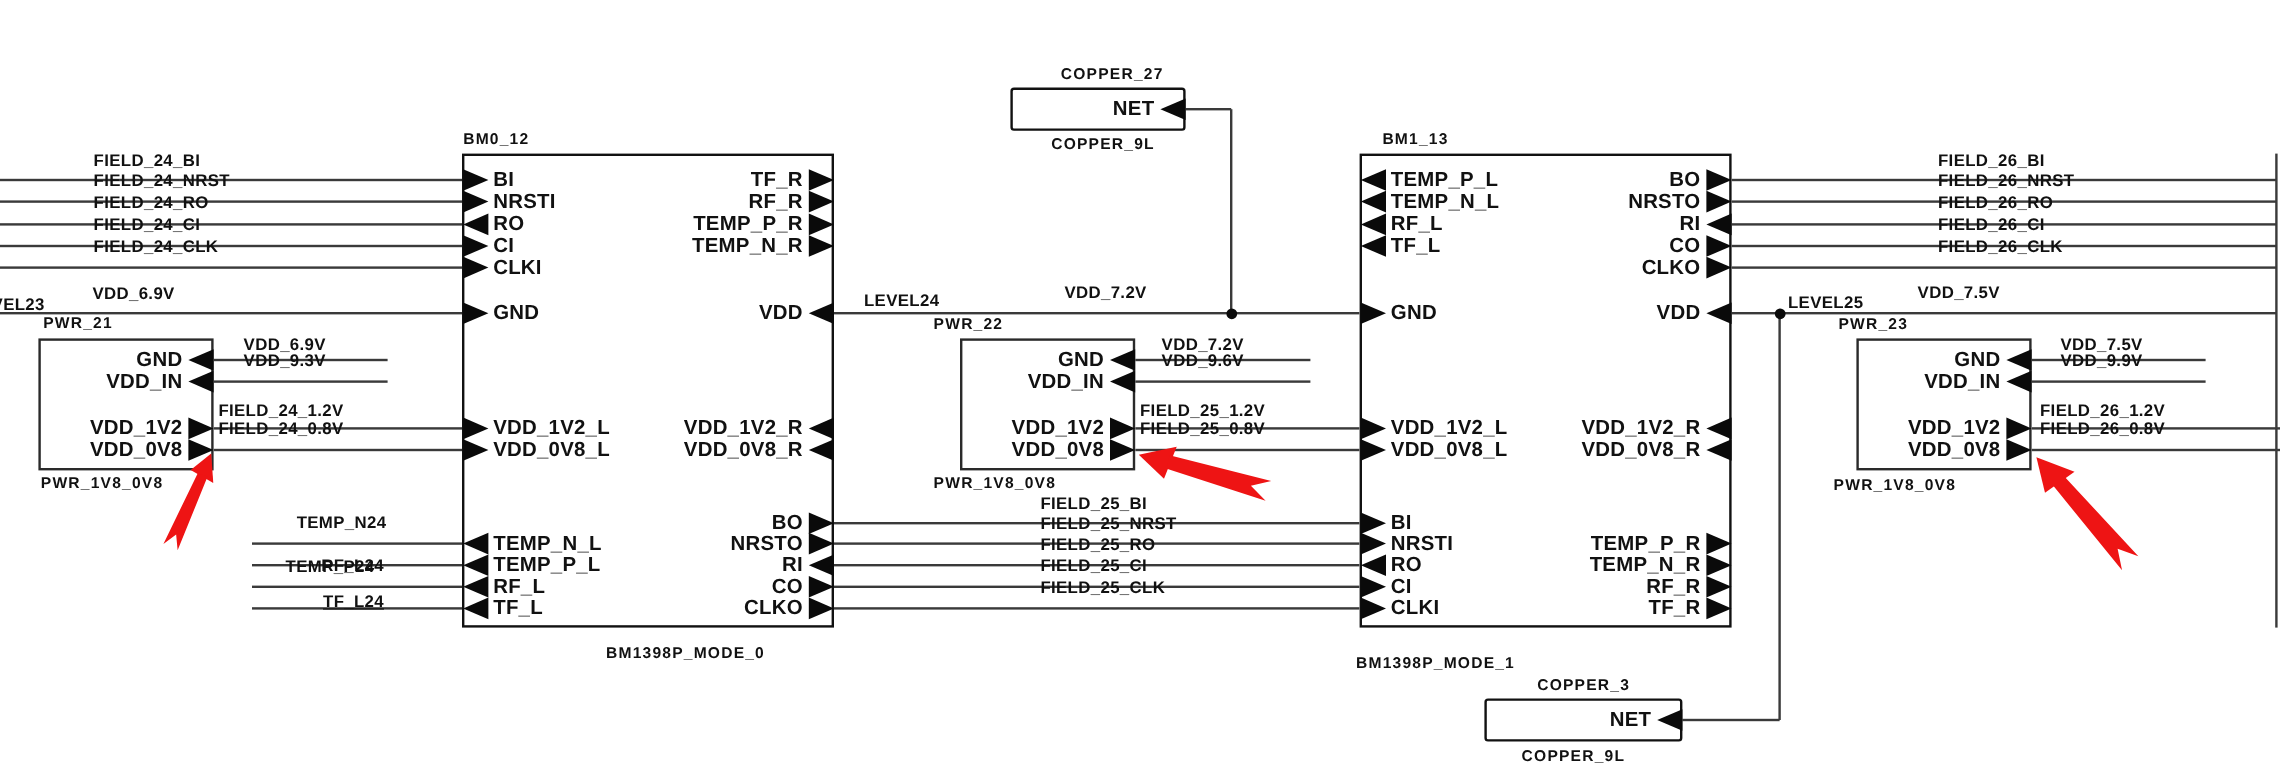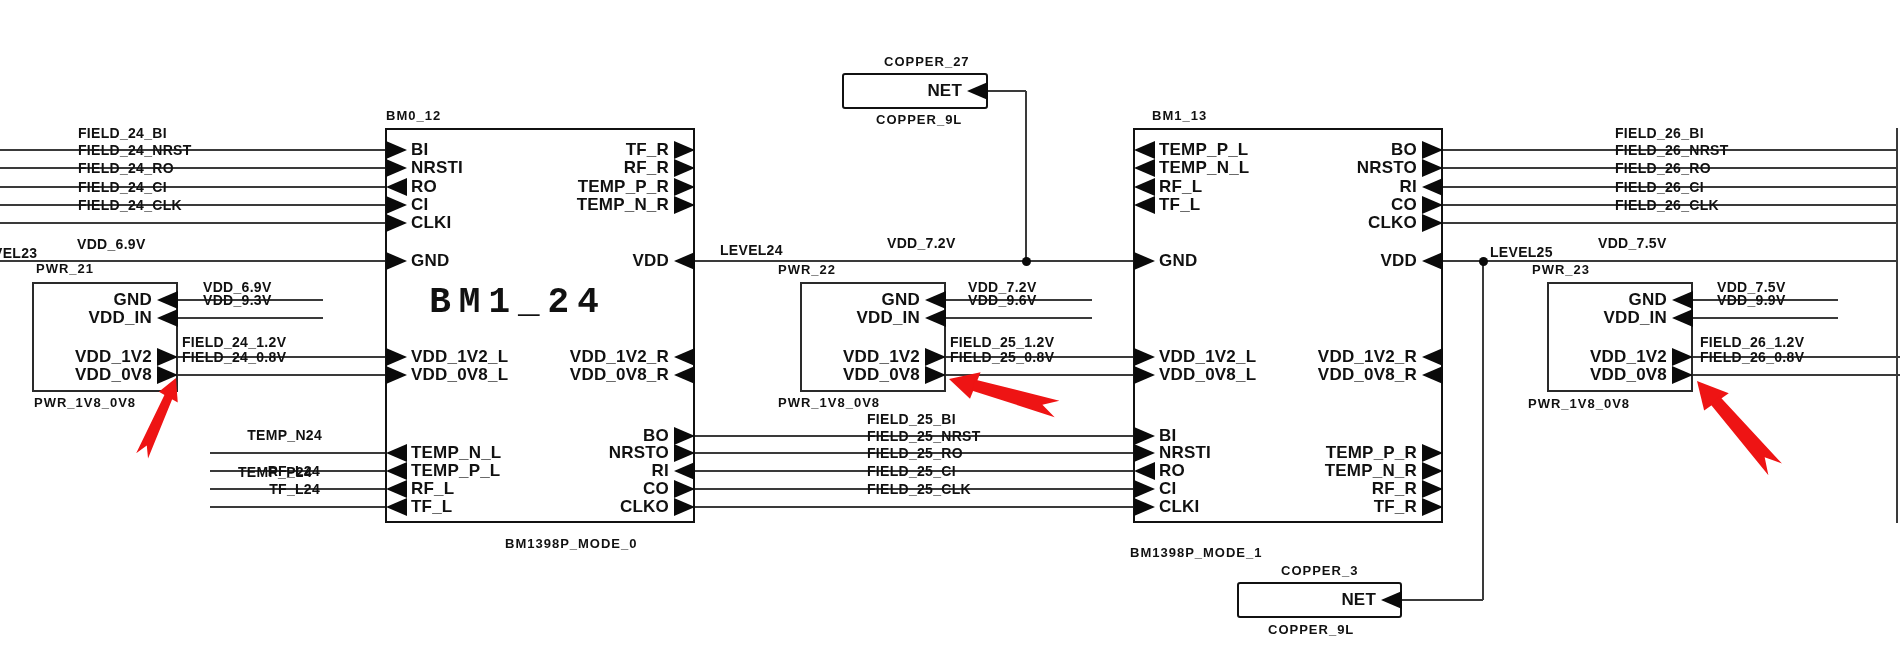--- a/index.html
+++ b/index.html
@@ -72,21 +72,21 @@
     <div class="netlabel" style="left: 78px; top: 197px;">FIELD_24_CLK</div>
     <div class="netlabel" style="left: 77px; top: 236px;">VDD_6.9V</div>
     <div class="netlabel" style="left: -7px; top: 245px;">VEL23</div>
     <div class="netlabel" style="left: 203px; top: 279px;">VDD_6.9V</div>
     <div class="netlabel" style="left: 203px; top: 292px;">VDD_9.3V</div>
     <div class="netlabel" style="left: 182px; top: 334px;">FIELD_24_1.2V</div>
     <div class="netlabel" style="left: 182px; top: 349px;">FIELD_24_0.8V</div>
     <div class="netlabel r" style="left: 322px; top: 427px;">TEMP_N24</div>
     <div class="netlabel r" style="left: 312px; top: 445px; margin-top: 19px;">TEMP_P24</div>
     <div class="netlabel r" style="left: 320px; top: 463px;">RF_L24</div>
-    <div class="netlabel r" style="left: 320px; top: 481px;">TF_L24</div>
+    <div class="netlabel r" style="left: 320px; top: 493px; text-decoration: underline;">TF_L24</div>
     <div class="netlabel" style="left: 720px; top: 242px;">LEVEL24</div>
     <div class="netlabel" style="left: 887px; top: 235px;">VDD_7.2V</div>
     <div class="netlabel" style="left: 968px; top: 279px;">VDD_7.2V</div>
     <div class="netlabel" style="left: 968px; top: 292px;">VDD_9.6V</div>
     <div class="netlabel" style="left: 950px; top: 334px;">FIELD_25_1.2V</div>
     <div class="netlabel" style="left: 950px; top: 349px;">FIELD_25_0.8V</div>
     <div class="netlabel" style="left: 867px; top: 411px;">FIELD_25_BI</div>
     <div class="netlabel" style="left: 867px; top: 428px;">FIELD_25_NRST</div>
     <div class="netlabel" style="left: 867px; top: 445px;">FIELD_25_RO</div>
     <div class="netlabel" style="left: 867px; top: 463px;">FIELD_25_CI</div>
@@ -97,21 +97,20 @@
     <div class="netlabel" style="left: 1615px; top: 179px;">FIELD_26_CI</div>
     <div class="netlabel" style="left: 1615px; top: 197px;">FIELD_26_CLK</div>
     <div class="netlabel" style="left: 1598px; top: 235px;">VDD_7.5V</div>
     <div class="netlabel" style="left: 1490px; top: 244px;">LEVEL25</div>
     <div class="netlabel" style="left: 1717px; top: 279px;">VDD_7.5V</div>
     <div class="netlabel" style="left: 1717px; top: 292px;">VDD_9.9V</div>
     <div class="netlabel" style="left: 1700px; top: 334px;">FIELD_26_1.2V</div>
     <div class="netlabel" style="left: 1700px; top: 349px;">FIELD_26_0.8V</div>
     <div class="blk chip" style="left: 385px; top: 128px; width: 310px; height: 395px;"></div>
     <div class="title" style="left: 386px; top: 108px;">BM0_12</div>
-    <div class="chipname" style="left: 363px; top: 282px; width: 310px;">BM1_24</div>
     <div class="title" style="left: 505px; top: 536px;">BM1398P_MODE_0</div>
     <div class="pin pr" style="left: 386px; top: 141px;"></div>
     <div class="pintext" style="left: 411px; top: 141px;">BI</div>
     <div class="pin pr" style="left: 386px; top: 159px;"></div>
     <div class="pintext" style="left: 411px; top: 159px;">NRSTI</div>
     <div class="pin pl" style="left: 386px; top: 178px;"></div>
     <div class="pintext" style="left: 411px; top: 178px;">RO</div>
     <div class="pin pr" style="left: 386px; top: 196px;"></div>
     <div class="pintext" style="left: 411px; top: 196px;">CI</div>
     <div class="pin pr" style="left: 386px; top: 214px;"></div>

